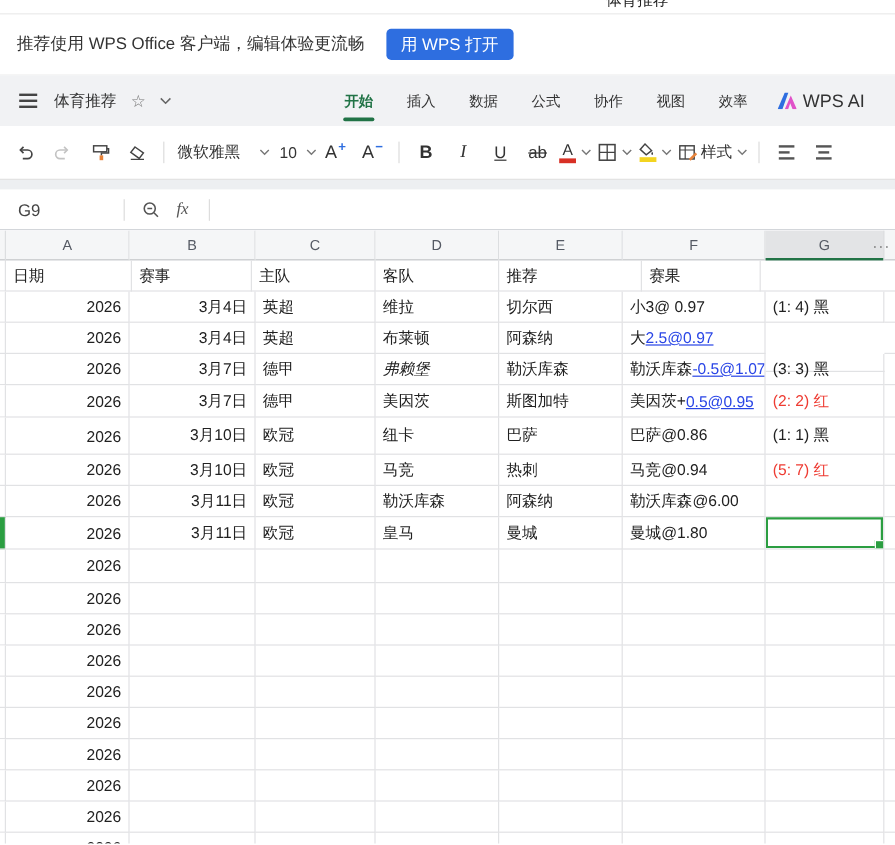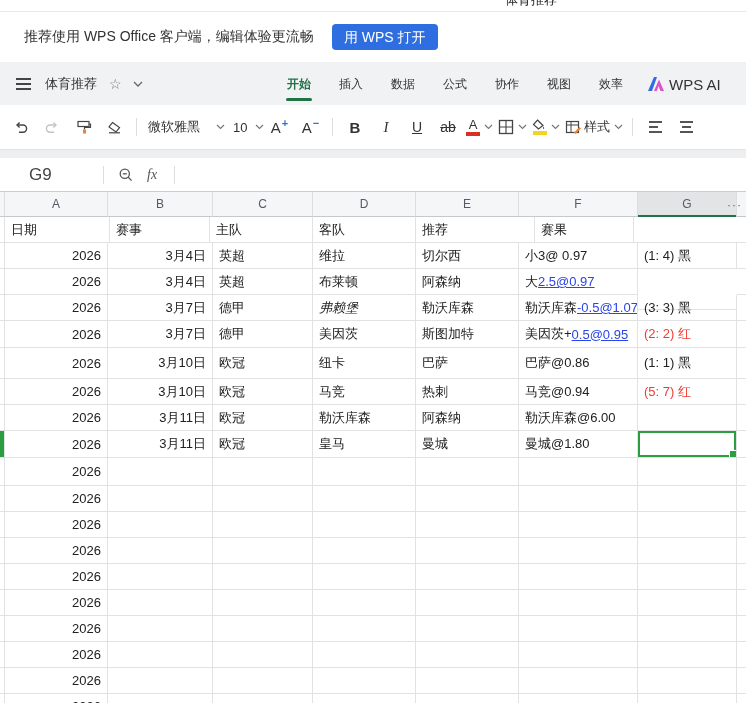--- a/index.html
+++ b/index.html
@@ -6,21 +6,21 @@
   html,body { background:#fff; }
   body { font-family:"Liberation Sans","DejaVu Sans",sans-serif; }
   .app { position:relative; width:746px; height:704px; overflow:hidden; background:#fff; }
 
   
   .top-strip { position:relative; height:11px; background:#fff; overflow:hidden; }
   .top-title { position:absolute; left:505px; top:-9px; font-size:13px; color:#222; }
 
   
   .banner { height:52px; border-top:1px solid #e8e8e8; border-bottom:1px solid #efefef;
-            display:flex; align-items:center; padding-left:24px; background:#fff; }
+            display:flex; align-items:center; padding-left:14px; background:#fff; }
   .banner-text { font-size:14px; color:#333; }
   .open-btn { margin-left:18px; background:var(--btn-blue,#2e6ee0); color:#fff; border:none;
               border-radius:4px; font-size:14px; padding:4px 12px; height:26px; line-height:18px;
               font-family:inherit; cursor:pointer; }
 
   
   .menubar { height:42px; background:#f1f2f4; display:flex; align-items:center; position:relative; }
   .hamburger { width:15px; margin-left:16px; display:flex; flex-direction:column; gap:3.5px; cursor:pointer; }
   .hamburger i { display:block; height:1.6px; background:#444; }
   .doc-title { margin-left:14px; font-size:13px; color:#333; }
@@ -55,21 +55,21 @@
   .fontcolor .bar { width:14px; height:3.5px; background:#d83025; margin-top:1px; }
   .fillbar { width:14px; height:3.5px; background:#f3d420; margin-top:1px; }
   .style-label { font-size:13px; color:#333; margin-left:3px; }
   .align-icon { display:flex; flex-direction:column; gap:3px; }
   .align-icon i { display:block; height:1.8px; background:#555; }
 
   
   .gap-band { height:9px; background:#edeff1; border-top:1px solid #e3e3e3; }
   .formulabar { height:34px; background:#fff; border-bottom:1px solid #c9cdd1;
                 display:flex; align-items:center; }
-  .namebox { width:94px; padding-left:29px; font-size:17px; color:#444; cursor:text; }
+  .namebox { width:94px; padding-left:15px; font-size:14px; color:#444; cursor:text; }
   .fx { font-size:14px; font-style:italic; color:#555; font-family:"Liberation Serif","DejaVu Serif",serif;
         margin:0 8px; cursor:pointer; }
   .formula-input { flex:1; height:100%; cursor:text; }
 
   
   .grid { position:relative; height:511px; overflow:hidden; background:#fff; font-size:13px; color:#212121; }
   .hdr-row { display:flex; height:25px; position:relative; }
   .corner { width:5px; background:#f5f6f7; border-right:1px solid #dcdee0; border-bottom:1px solid #c6c8ca; flex:none; }
   .colhead { background:#f5f6f7; border-right:1px solid #dcdee0; border-bottom:1px solid #c6c8ca;
              display:flex; align-items:center; justify-content:center; font-size:12px; color:#555a64;

